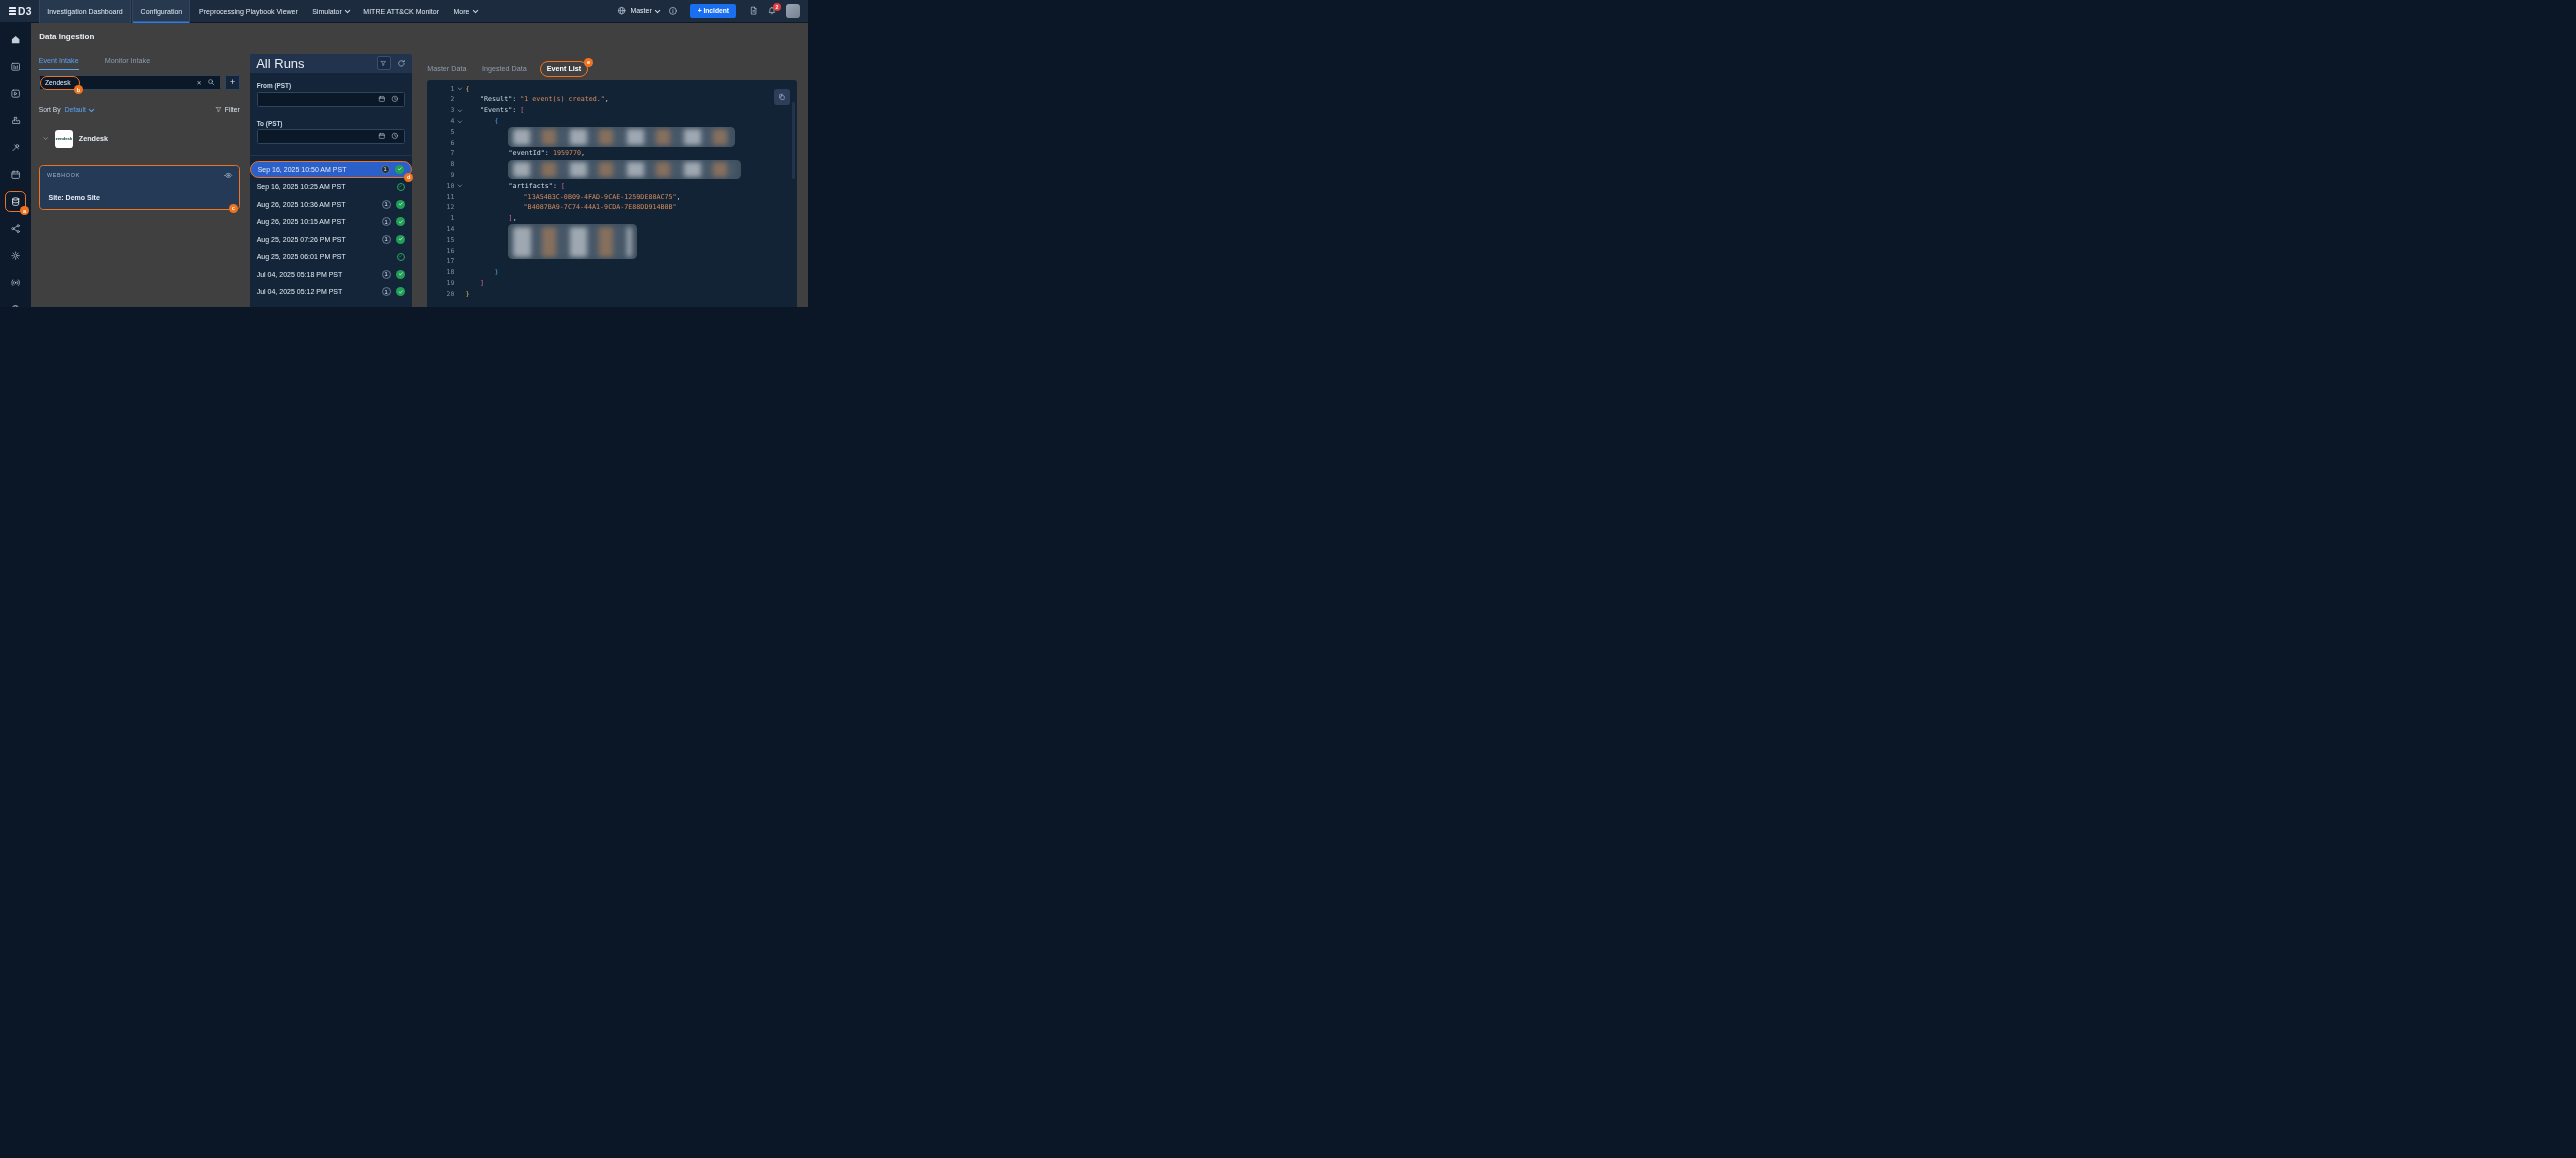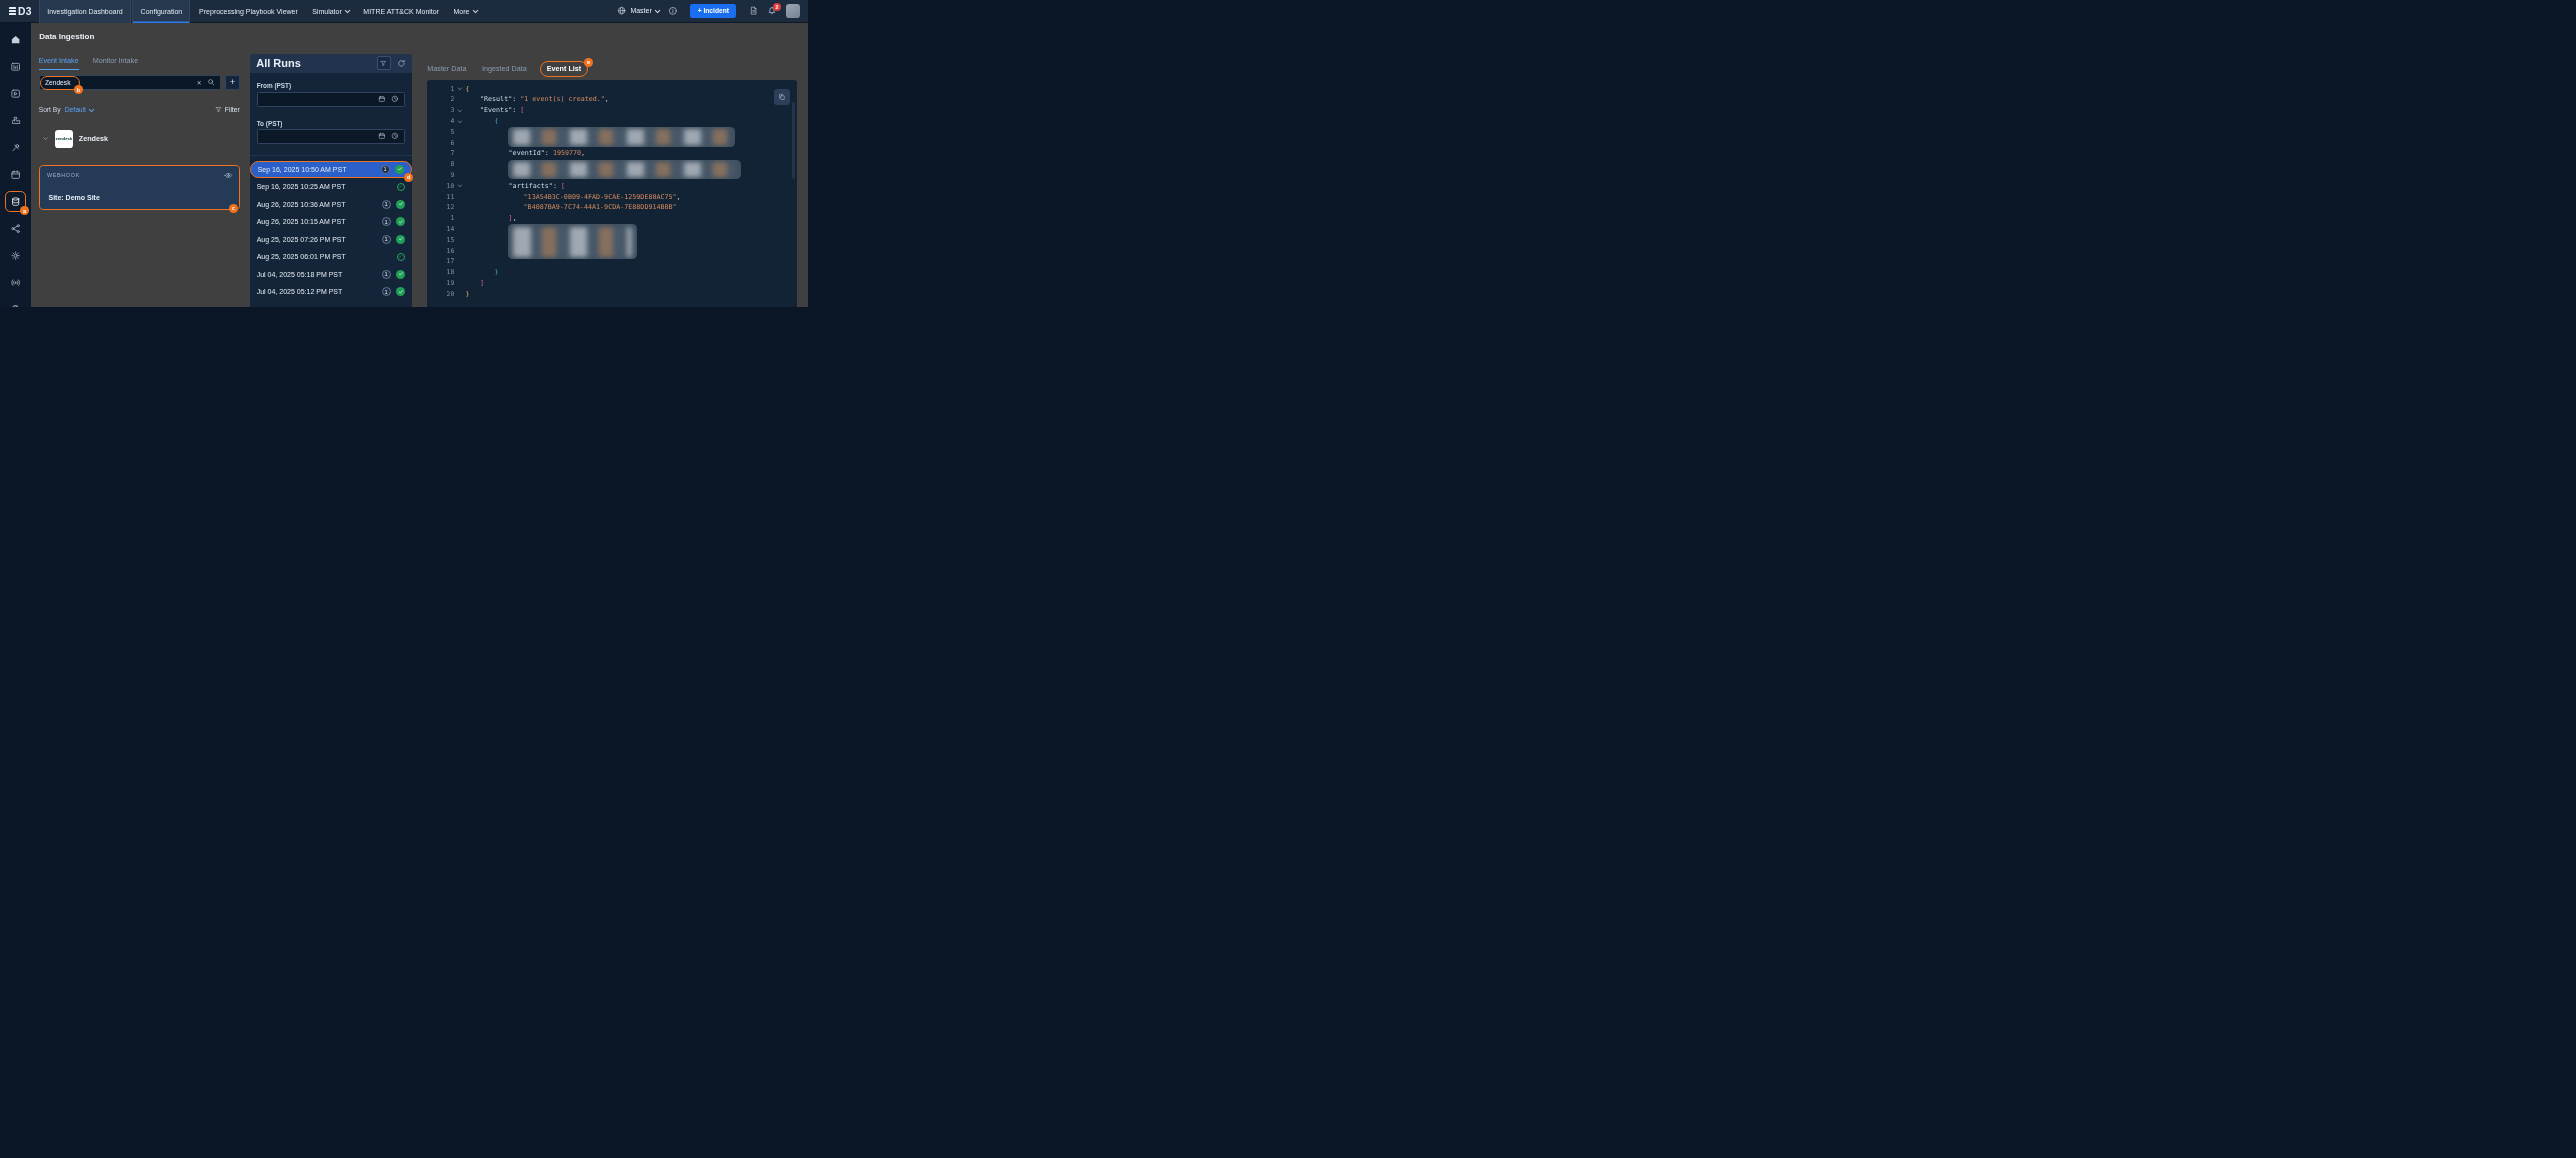--- a/index.html
+++ b/index.html
@@ -42,21 +42,21 @@
   .ann-badge.c{right:1px;bottom:-3.6px}
   .ann-badge.d{right:-2.1px;bottom:-4.6px}
   .ann-badge.e{top:-4.6px;right:-6.2px}
 
   
   .main{position:absolute;left:31px;top:23px;right:0;bottom:0;background:#404040}
   .page-title{position:absolute;left:8.2px;top:8.8px;font-size:8px;font-weight:bold}
 
   
   .panel1{position:absolute;left:7.7px;top:31px;width:201px;bottom:0}
-  .intake-tabs{display:flex;gap:14px;font-size:7.2px;position:absolute;top:2.1px;left:0}
+  .intake-tabs{display:flex;gap:26px;font-size:7.2px;position:absolute;top:2.1px;left:0}
   .intake-tab{padding-bottom:3.6px;color:#8b9cb0;cursor:pointer}
   .intake-tab.active{color:#5aa2f7;border-bottom:1px solid #5aa2f7}
   .search-row{position:absolute;top:20.6px;left:0;right:0;display:flex}
   .search-box{position:relative;width:183px;height:15.5px;background:#0a1828;border:0.5px solid #31445f;border-radius:1.5px;display:flex;align-items:center}
   .search-box input{background:transparent;border:0;color:#e8eef6;font-size:6.7px;padding:0 5.2px;flex:1;outline:none;font-family:inherit;min-width:0}
   .search-icons{display:flex;align-items:center;gap:5.2px;padding-right:5.2px;color:#93a5bb}
   .x-icon{font-size:6.2px;cursor:pointer;color:#aebccd}
   .add-btn{width:14.4px;height:15.5px;margin-left:4.1px;border:0.5px solid #31445f;border-radius:1.5px;background:#15263c;color:#dfe8f2;font-size:8.8px;line-height:1;cursor:pointer;font-family:inherit}
   .ann-search{position:absolute;left:0.5px;top:0.5px;width:40px;height:14px;border:1.3px solid #f0731f;border-radius:7.2px;pointer-events:none}
   .sort-row{position:absolute;top:52px;left:0;right:0;display:flex;align-items:center;font-size:6.7px}
@@ -67,21 +67,21 @@
   .z-logo{width:17.5px;height:17.5px;background:#fff;border-radius:3.1px;display:flex;align-items:center;justify-content:center;color:#03363d;font-weight:bold;font-size:4.4px;letter-spacing:-0.1px}
   .group-name{font-size:7.2px;font-weight:bold}
   .conn-card{position:absolute;top:111px;left:0;width:201px;height:45px;background:#243a56;border:1.5px solid #f0731f;border-radius:4.6px;padding:5.7px 7.2px;cursor:pointer}
   .card-type{font-size:5.4px;letter-spacing:0.7px;color:#9db0c6}
   .card-eye{position:absolute;top:5.2px;right:6.2px;cursor:pointer}
   .card-title{position:absolute;left:8.8px;bottom:8.2px;font-weight:bold;font-size:7px}
 
   
   .panel2{position:absolute;left:219px;top:31px;width:162px;bottom:0}
   .p2-header{height:18.5px;background:#22334d;display:flex;align-items:center;padding:0 6.2px;border-radius:2.1px 2.1px 0 0}
-  .p2-title{font-weight:bold;font-size:11px}
+  .p2-title{font-weight:normal;font-size:13px}
   .p2-actions{margin-left:auto;display:flex;align-items:center;gap:6.2px}
   .icon-btn{width:14px;height:14px;border:0.5px solid #3b5071;border-radius:2.1px;background:#182942;display:flex;align-items:center;justify-content:center;cursor:pointer}
   .refresh-btn{cursor:pointer;display:flex}
   .p2-body{position:absolute;top:18.5px;left:0;right:0;bottom:0;background:#142539}
   .d-label{position:absolute;left:6.7px;font-size:6.4px;color:#c9d5e2;font-weight:bold}
   .d-label.l1{top:9.8px}.d-label.l2{top:47px}
   .date-input{position:absolute;left:6.7px;right:6.7px;height:15.5px;background:#0a1828;border:0.5px solid #31445f;border-radius:1.5px;display:flex;align-items:center;justify-content:flex-end;gap:5.7px;padding:0 5.2px;cursor:text}
   .date-input.i1{top:19px}.date-input.i2{top:56px}
   .p2-divider{position:absolute;top:82px;left:0;right:0;height:0.5px;background:#23354d}
   .runs-list{position:absolute;top:88px;left:0;right:0}

